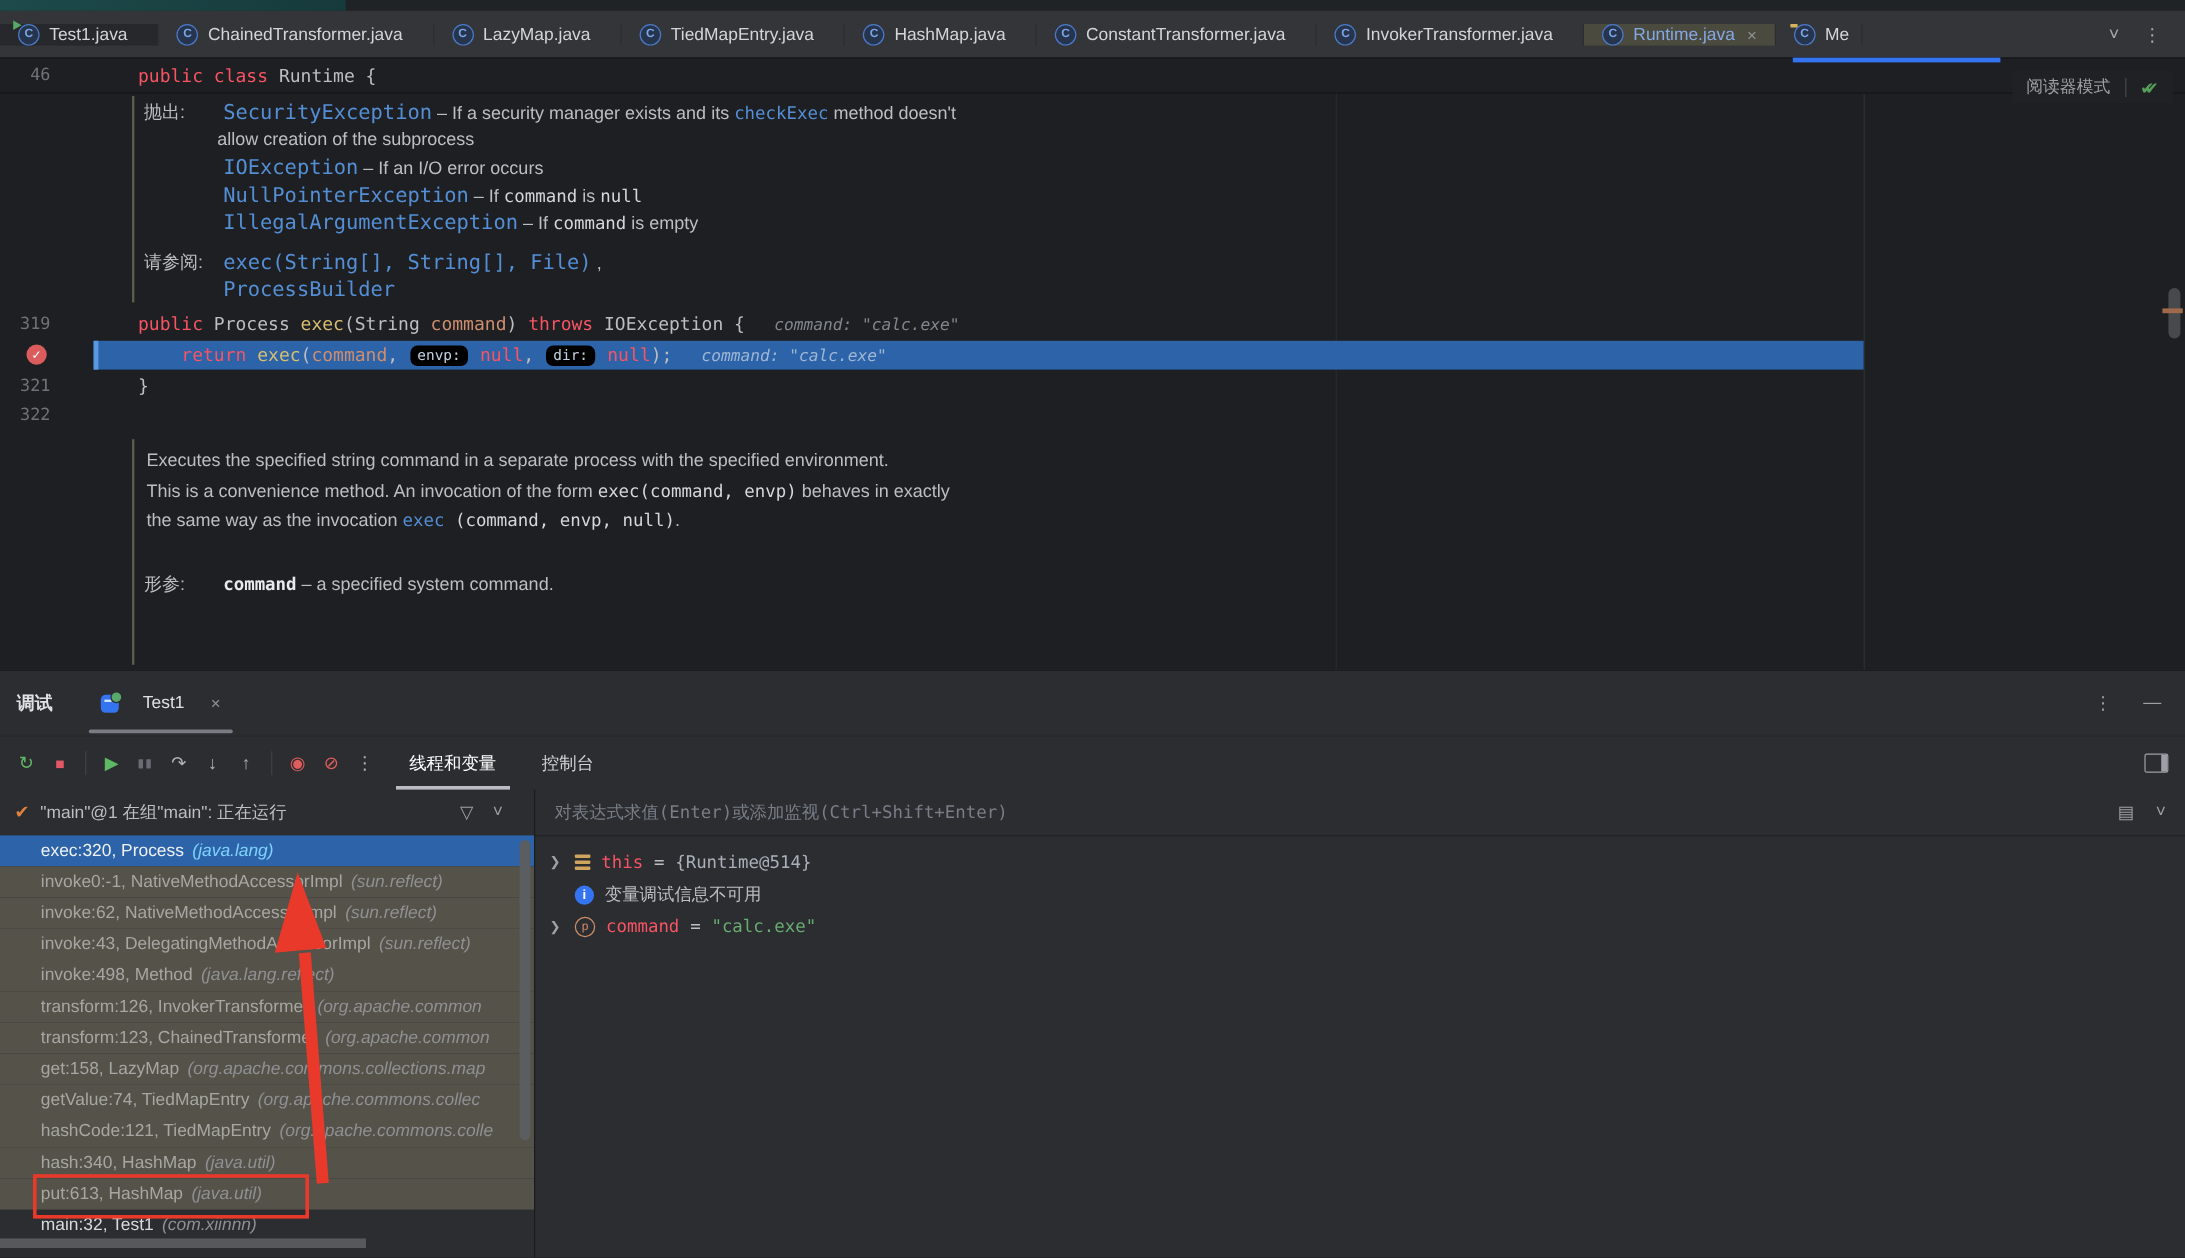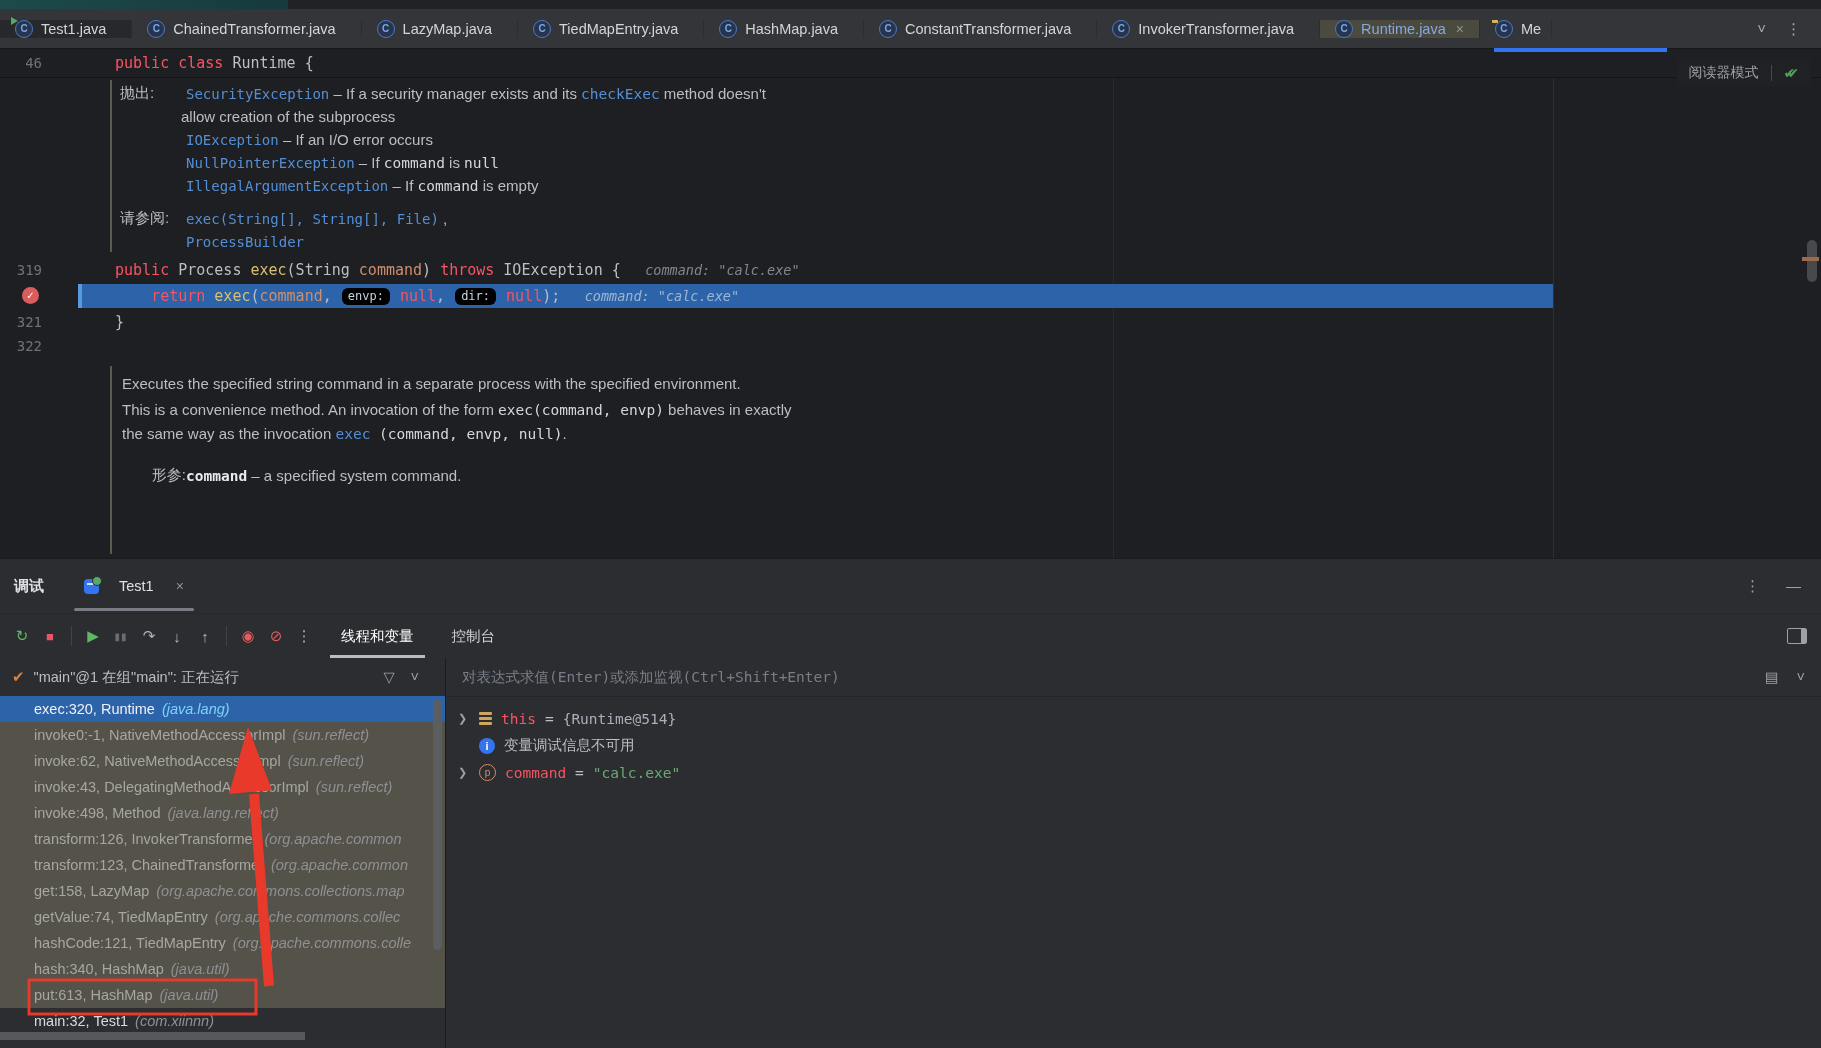--- a/index.html
+++ b/index.html
@@ -33,21 +33,21 @@
   #sticky{height:28px;display:flex;align-items:center;border-bottom:1px solid #131416;
           font-size:15px;}
   .gutter{width:78px;flex:none;box-sizing:border-box;text-align:right;padding-right:36px;
           color:#6e737a;font-family:"DejaVu Sans Mono",monospace;font-size:14px;position:relative;}
   #content{position:relative;height:481px;}
   .vguide{position:absolute;top:0;bottom:0;width:1px;background:#292b2e;}
   .docline-bar{position:absolute;left:110px;width:2px;background:#55604c;}
   .docrow{position:absolute;height:23px;display:flex;align-items:center;font-size:15px;white-space:pre;}
   .dlabel{display:inline-block;width:66px;color:#bcbec4;flex:none;}
   .doc{color:#bcbec4;}
-  .lnk{font-family:"DejaVu Sans Mono",monospace;font-size:14px;color:#548fd6;margin-top:44px;}
+  .lnk{font-family:"DejaVu Sans Mono",monospace;font-size:17px;color:#548fd6;margin-top:44px;}
   .lnkm{font-family:"DejaVu Sans Mono",monospace;font-size:14.5px;color:#548fd6;}
   .code{font-family:"DejaVu Sans Mono",monospace;font-size:14.5px;color:#d5d7db;}
   .codeb{font-family:"DejaVu Sans Mono",monospace;font-size:14.5px;color:#e8eaed;font-weight:bold;}
   .coderow{position:absolute;left:0;right:0;height:24px;display:flex;align-items:center;}
   .codetext{font-family:"DejaVu Sans Mono",monospace;font-size:15px;white-space:pre;padding-left:37px;position:relative;z-index:2;}
   .kw{color:#f75464;}
   .pln{color:#bcbec4;}
   .mth{color:#d8bf72;}
   .prm{color:#cf8e6d;}
   .hint{color:#81878f;font-style:italic;font-size:13.5px;}
@@ -244,21 +244,21 @@
       <span class="codetext"><span class="pln">}</span></span>
     </div>
     <div class="coderow" style="top:256px;">
       <span class="gutter">322</span>
     </div>
 
     <div class="docline-bar" style="top:288px;height:188px;"></div>
     <div class="docrow" style="top:294px;left:122px;"><span><span class="doc">Executes the specified string command in a separate process with the specified environment.</span></span></div>
     <div class="docrow" style="top:320px;left:122px;"><span><span class="doc">This is a convenience method. An invocation of the form </span><span class="code">exec(command, envp)</span><span class="doc"> behaves in exactly</span></span></div>
     <div class="docrow" style="top:344px;left:122px;"><span><span class="doc">the same way as the invocation </span><span class="lnkm">exec</span><span class="code"> (command, envp, null)</span><span class="doc">.</span></span></div>
-    <div class="docrow" style="top:386px;left:120px;text-align:right;">
+    <div class="docrow" style="top:398px;left:120px;">
       <span class="dlabel">形参:</span>
       <span><span class="codeb">command</span><span class="doc"> – a specified system command.</span></span>
     </div>
   </div>
   <div id="ed-scroll"></div>
   <div id="ed-mark"></div>
 </div>
 
 <div id="debug">
   <div id="dhead">
@@ -302,21 +302,21 @@
         <span id="thread-check">✔</span>
         <span>"main"@1 在组"main": 正在运行</span>
         <span id="thread-icons">
           <span>▽</span>
           <span>˅</span>
         </span>
       </div>
       <div id="frames">
 
           <div class="frame sel">
-            <span>exec:320, Runtime</span>
+            <span>exec:320, Process</span>
             <span class="pkg">(java.lang)</span>
           </div>
 
           <div class="frame lib">
             <span>invoke0:-1, NativeMethodAccessorImpl</span>
             <span class="pkg">(sun.reflect)</span>
           </div>
 
           <div class="frame lib">
             <span>invoke:62, NativeMethodAccessorImpl</span>

